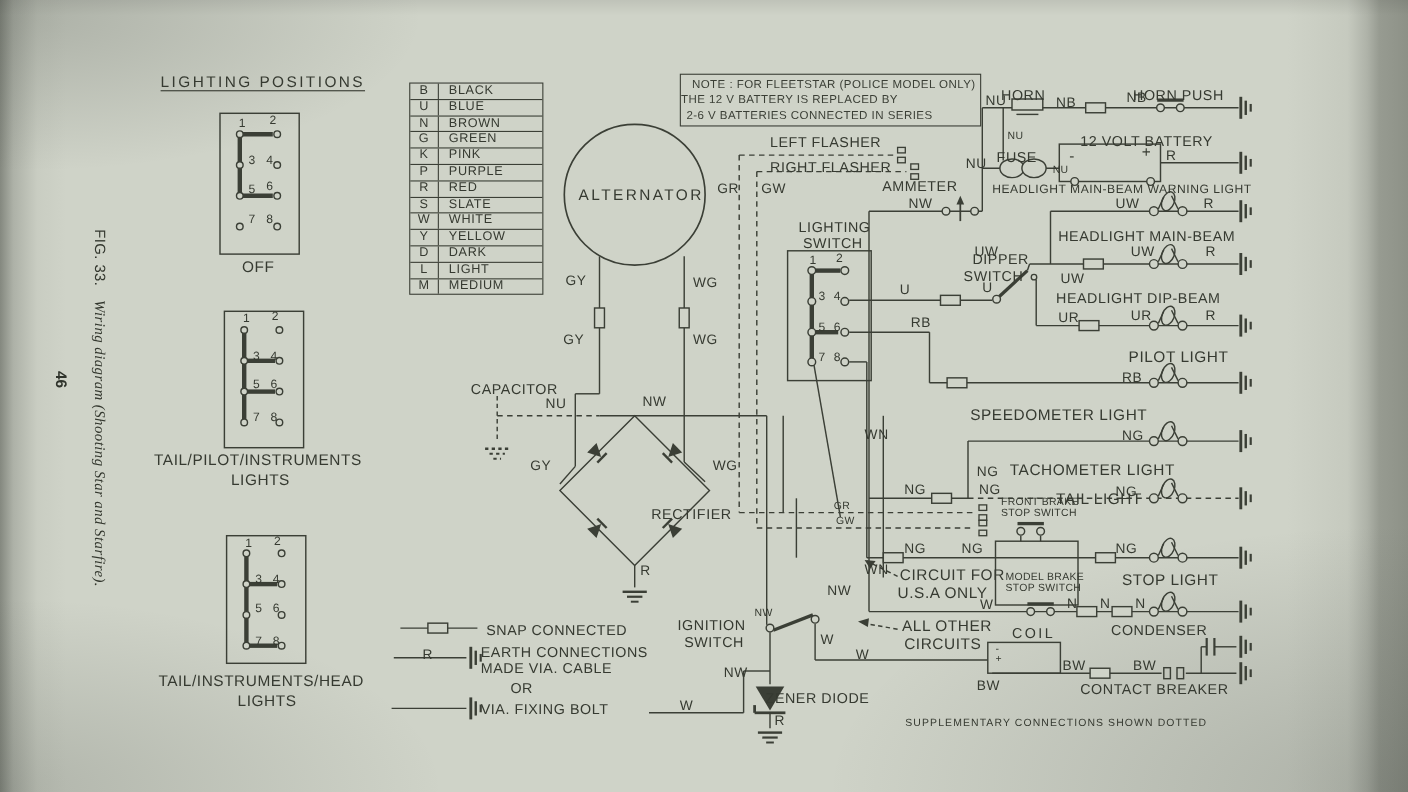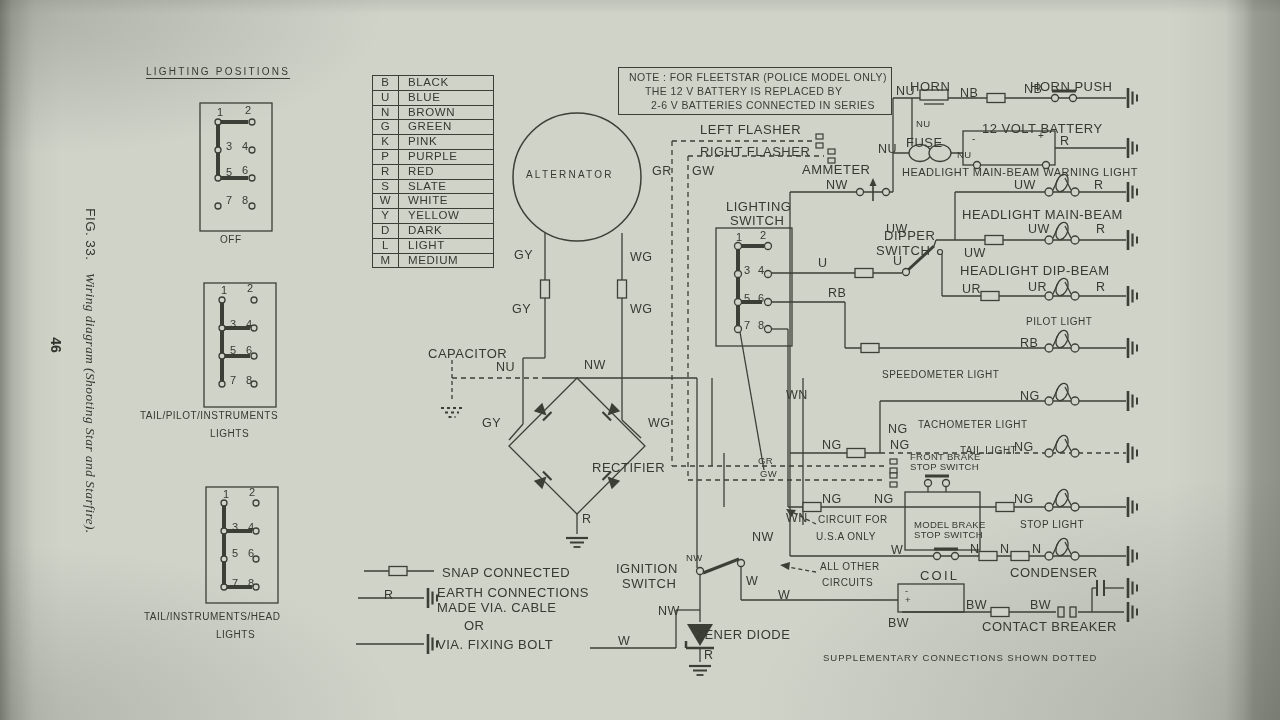--- a/index.html
+++ b/index.html
@@ -5,32 +5,32 @@
   html,body{margin:0;padding:0;background:#777;}
   .scene{width:1280px;height:720px;position:relative;overflow:hidden;
     font-family:"Liberation Sans",sans-serif;
     background:
       radial-gradient(40% 28% at 2% 2%, rgba(55,60,54,.22), transparent 70%),
       radial-gradient(45% 35% at 0% 100%, rgba(55,60,54,.20), transparent 70%),
       radial-gradient(55% 45% at 100% 100%, rgba(45,50,46,.22), transparent 75%),
       linear-gradient(180deg, rgba(0,0,0,.08), rgba(0,0,0,0) 14px),
       linear-gradient(90deg,#84887f 0,#adb1a7 12px,#c9cdc2 34px,#cfd3c8 60px,#cfd3c8 1170px,#c6cabf 1225px,#aeb2a8 1243px,#979b91 1254px,#8d9187 100%);}
   .t{position:absolute;font-size:13px;color:#363a31;letter-spacing:.5px;white-space:nowrap;}
-  .b{font-size:10px;}
+  .b{font-size:14px;}
   .s{font-size:11px;}
   .xs{font-size:9.5px;letter-spacing:.3px;}
   .w{font-size:12.5px;}
   .u{text-decoration:underline;text-underline-offset:3px;}
   .ls2{letter-spacing:2.2px;}
   .art{position:absolute;left:0;top:0;}
   .notebox{position:absolute;left:618px;top:67px;width:272px;height:46px;border:1.4px solid #3b3f36;}
   .notebox div{font-size:10.5px;color:#3b3f36;letter-spacing:.4px;line-height:14px;white-space:nowrap;}
   .nl1{margin:2px 0 0 10px;}
-  .nl2{margin-left:26px;}
-  .nl3{margin-left:32px;}
+  .nl2{}
+  .nl3{margin-left:5px;}
   .ctable{position:absolute;left:372px;top:75px;width:120px;border:1.4px solid #3b3f36;color:#363a31;}
   .chead{border-bottom:1.4px solid #3b3f36;text-align:center;font-size:12px;letter-spacing:.8px;line-height:15px;padding:2px 0;}
   .crow{display:flex;border-bottom:1.2px solid #3b3f36;font-size:11.5px;line-height:13.8px;letter-spacing:.6px;}
   .crow:last-child{border-bottom:none;}
   .cc{width:25px;border-right:1.2px solid #3b3f36;text-align:center;flex:none;}
   .cn{padding-left:9px;}
   .figcap{position:absolute;left:-140px;top:363px;width:460px;text-align:center;transform:rotate(90deg);
     color:#33372e;font-size:13.5px;letter-spacing:.4px;white-space:nowrap;}
   .figcap .ser{font-family:"Liberation Serif",serif;font-style:italic;}
   .pageno{position:absolute;left:48px;top:337px;transform:rotate(90deg);font-weight:bold;

